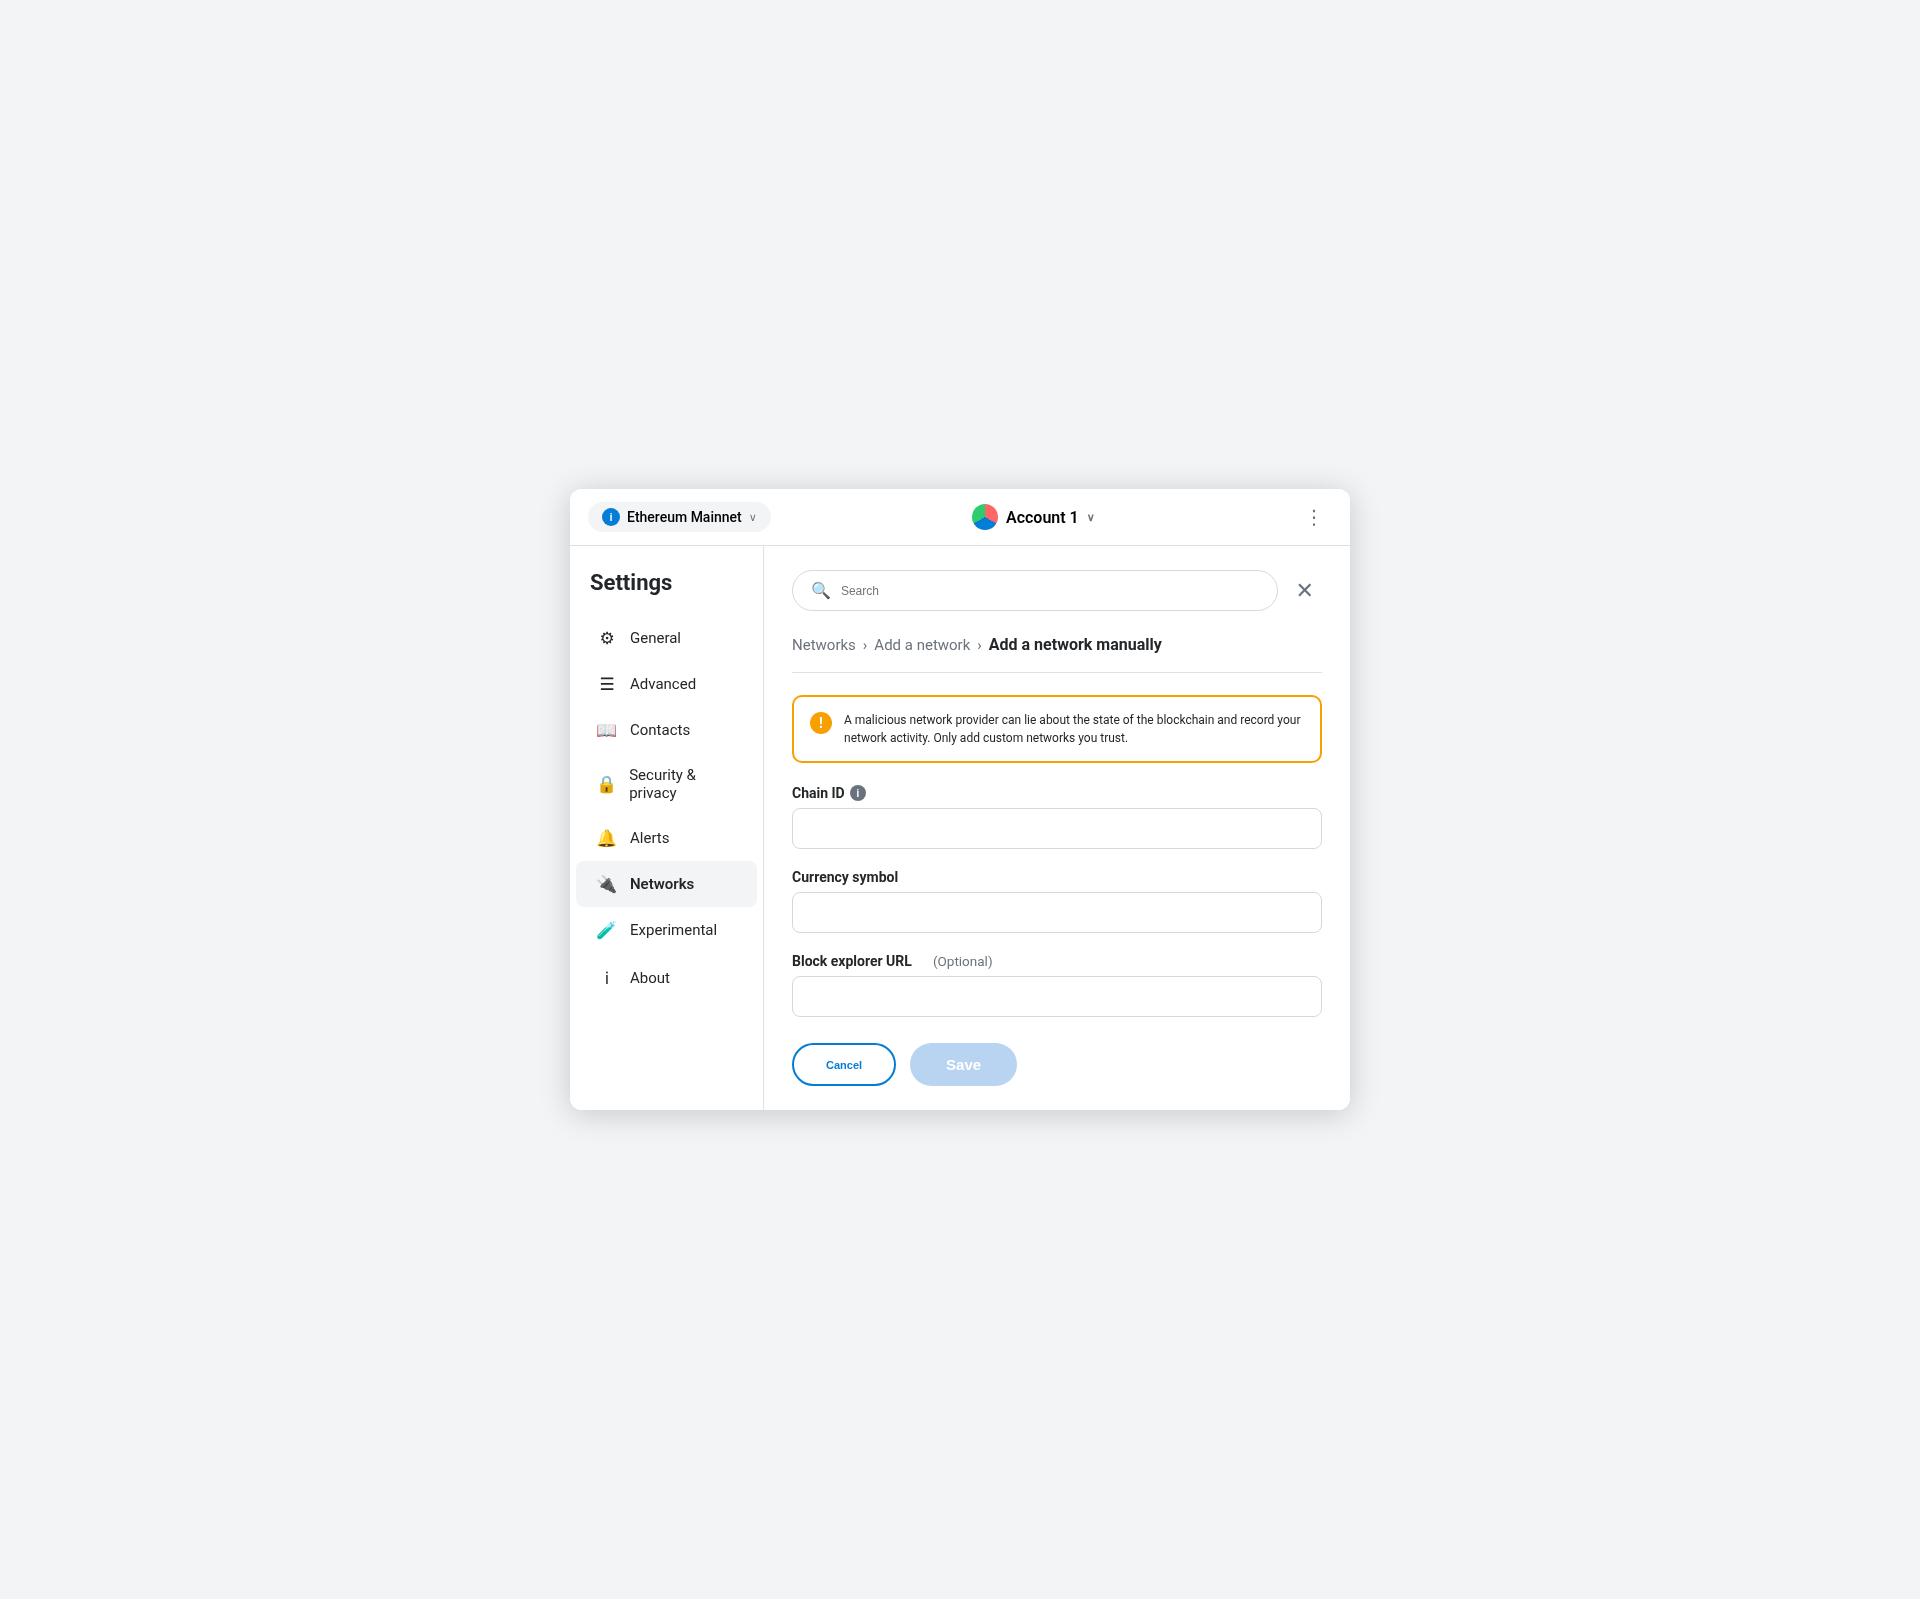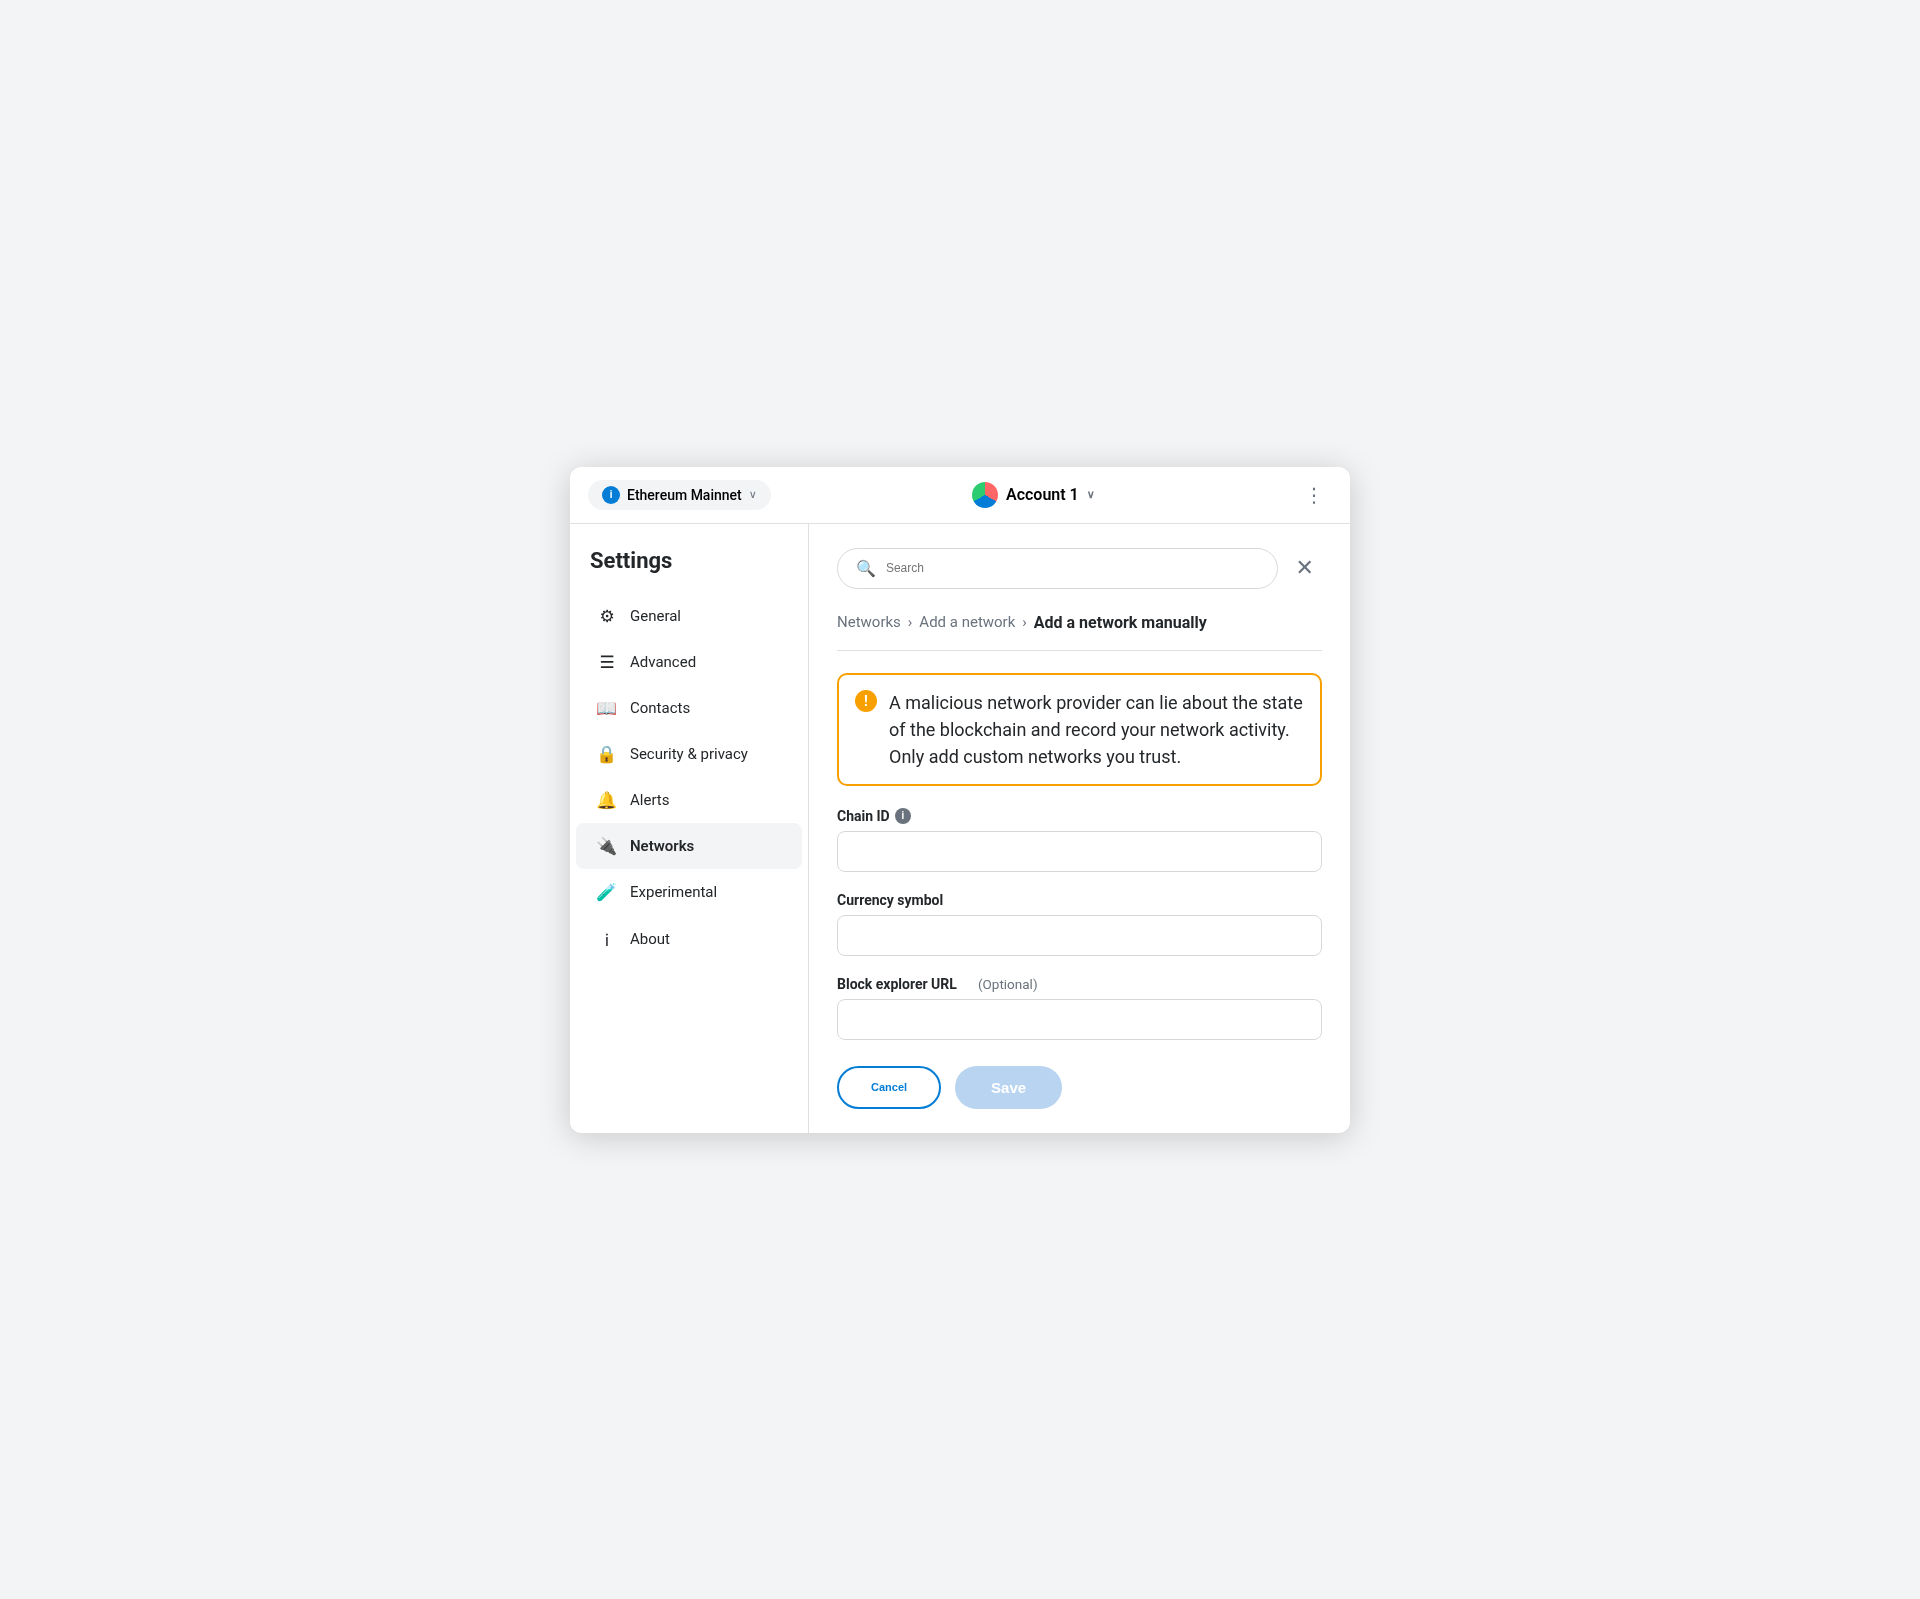--- a/index.html
+++ b/index.html
@@ -72,21 +72,21 @@
       cursor: pointer;
       padding: 4px 8px;
     }
     
     .main-content {
       display: flex;
       background: #fff;
     }
     
     .sidebar {
-      width: 239px;
+      width: 194px;
       min-height: 560px;
       padding: 24px 0 24px 0;
       border-right: 1px solid #e0e0e0;
       flex-shrink: 0;
     }
     .settings-title {
       font-size: 22px;
       font-weight: 700;
       padding: 0 20px 20px 20px;
       color: #24272a;
@@ -181,21 +181,21 @@
       background: #f8a000;
       color: white;
       font-weight: 700;
       font-size: 14px;
       display: flex;
       align-items: center;
       justify-content: center;
       flex-shrink: 0;
       margin-top: 1px;
     }
-    .warning-text { font-size: 18px; color: #24272a; line-height: 1.5; }
+    .warning-text { font-size: 12px; color: #24272a; line-height: 1.5; }
     
     .form-label {
       font-size: 14px;
       font-weight: 700;
       color: #24272a;
       margin-bottom: 7px;
       display: flex;
       align-items: center;
       gap: 5px;
     }

